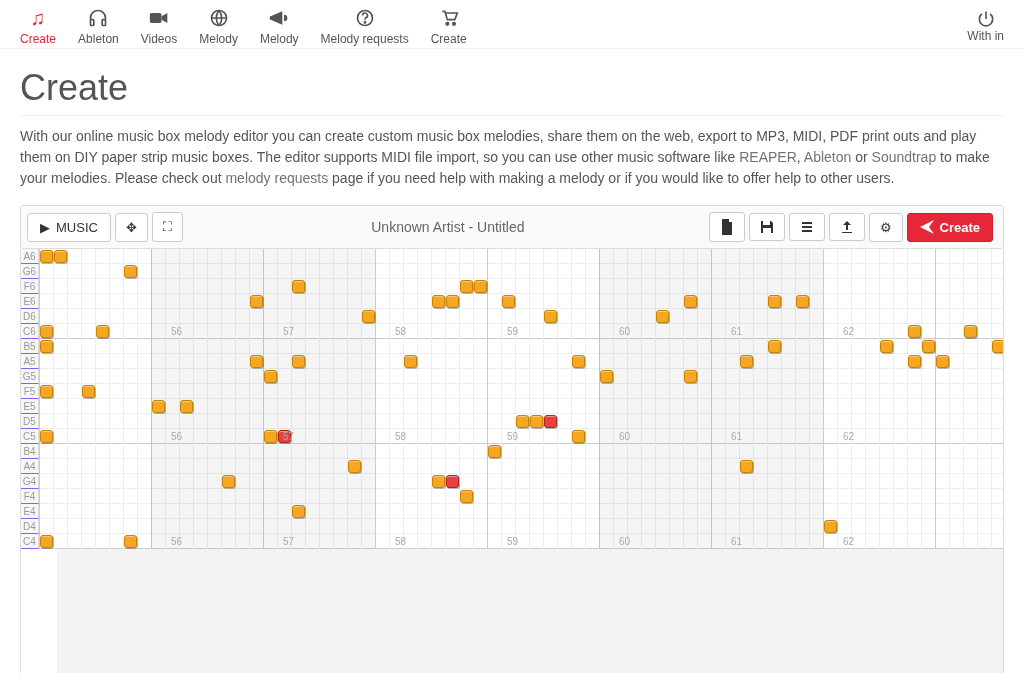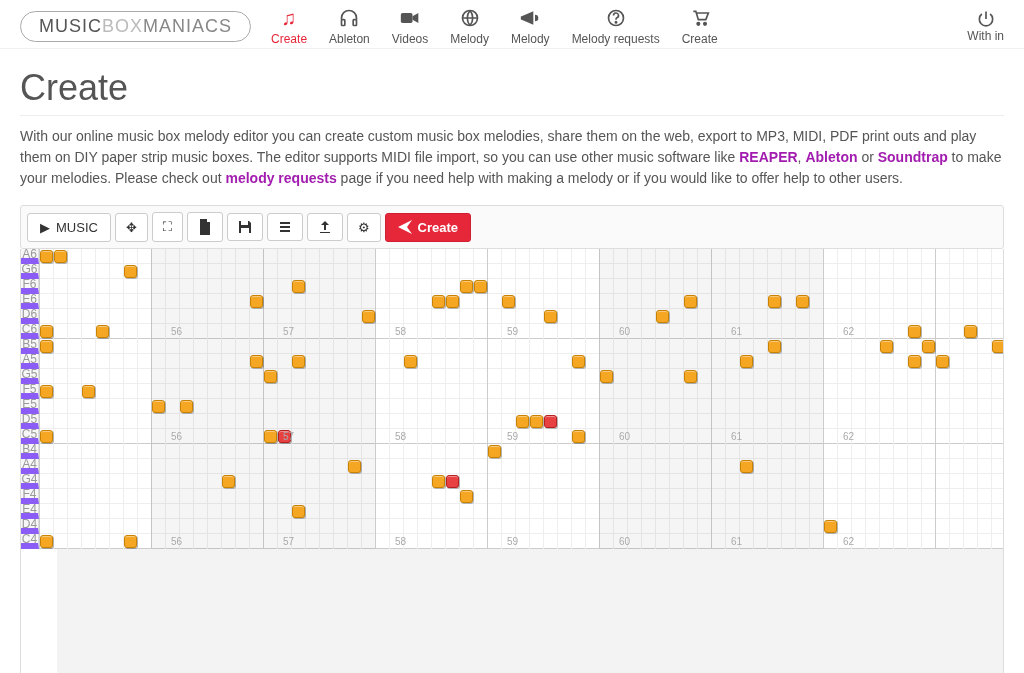--- a/index.html
+++ b/index.html
@@ -15,55 +15,52 @@
 .nav-item.active { color: #e62739; }
 .nav-item .ico { font-size: 20px; height: 24px; display: flex; align-items: center; }
 .nav-spacer { flex: 1; }
 .signin { display: flex; flex-direction: column; align-items: center; font-size: 12px; color: #555; cursor: pointer; }
 .signin .ico { font-size: 20px; }
 
 
 .container { padding: 10px 20px; }
 h1 { font-size: 36px; font-weight: 300; color: #555; margin: 8px 0 4px 0; border-bottom: 1px solid #eee; padding-bottom: 6px;}
 .intro { font-size: 14px; color: #555; line-height: 1.5; margin: 10px 0 16px 0; }
-.intro a { color: #a21caf; text-decoration: none; font-weight: bold; }
+.intro a { color: #737373; text-decoration: none; }
 
 
 .toolbar { display: flex; align-items: center; border: 1px solid #ddd; background: #fafafa; padding: 6px; border-radius: 3px; }
 .btn { border: 1px solid #ccc; background: #fff; color: #333; padding: 6px 12px; border-radius: 3px; cursor: pointer; font-size: 13px; display: inline-flex; align-items: center; gap: 6px; margin-right: 4px; }
 .btn.icon-only { padding: 6px 10px; }
 .btn-publish { background: #e62739; border-color: #d01f30; color: #fff; font-weight: bold; }
 .toolbar-title { flex: 1; text-align: center; color: #666; font-size: 14px; }
 
 
 .editor-wrapper { position: relative; border: 1px solid #ddd; border-top: none; height: 450px; overflow: hidden; }
 .editor-scroll { position: absolute; inset: 0; overflow-x: scroll; overflow-y: hidden; }
 .editor-inner { position: relative; width: 2000px; height: 430px; }
 .note-labels { position: absolute; left: 0; top: 0; width: 18px; z-index: 3; }
-.note-label { height: 15px; font-size: 12px; color: #999; background: #f7f7f7; border-right: 1px solid #ddd; border-bottom: 6px solid #8b5cf6; display:flex; align-items:center; justify-content:center; }
+.note-label { height: 15px; font-size: 10px; color: #999; background: #f7f7f7; border-right: 1px solid #ddd; border-bottom: 1px solid #8b5cf6; display:flex; align-items:center; justify-content:center; }
 .grid { position: absolute; left: 18px; top: 0; right: 0; }
 .row { height: 15px; border-bottom: 1px solid #eee; position: relative; }
 .row.oct { border-bottom: 1px solid #ccc; }
 .col-line { position: absolute; top: 0; bottom: 0; width: 1px; background: #eee; }
 .col-line.bar { background: #ccc; }
 .shade { position: absolute; top: 0; bottom: 0; background: rgba(0,0,0,0.04); }
 .start-col { position: absolute; top:0; bottom:0; left:0; width:18px; background: #f5efd9; border-right:1px solid #e0d9b8;}
 .note { position: absolute; width: 13px; height: 13px; border-radius: 3px; background: #f5a623; border: 1px solid #c98200; box-shadow: inset 0 1px 0 rgba(255,255,255,0.4), 1px 1px 0 rgba(0,0,0,0.25); }
 .note.red { background: #e84141; border-color: #b52020; }
 .grey-zone { position:absolute; left:18px; right:0; background:#f3f3f3; }
 
 svg { display: block; }
 </style>
 </head>
 <body>
 
 <div class="navbar">
-  <div class="logo">
-    <span>MUSIC</span><span class="b2">BOX</span><span class="b1">MANIACS</span>
-  </div>
   <div class="nav-items">
     <div class="nav-item active">
       <span class="ico">♫</span>
       <span>Create</span>
     </div>
     <div class="nav-item">
       <span class="ico">
         <svg width="20" height="20" viewBox="0 0 24 24" fill="none" stroke="#555" stroke-width="2">
             <path d="M3 14v-2a9 9 0 0 1 18 0v2"></path>
             <rect x="3" y="14" width="4" height="7" rx="1"></rect>
@@ -144,20 +141,21 @@
     <button class="btn">
       <span>▶</span>
       <span>MUSIC</span>
     </button>
     <button class="btn icon-only">
       <span>✥</span>
     </button>
     <button class="btn icon-only">
       <span>⛶</span>
     </button>
+    <div class="toolbar-title">Unknown Artist - Untitled</div>
     <button class="btn icon-only">
       <span>
         <svg width="14" height="16" viewBox="0 0 14 16" fill="#333">
             <path d="M2 0h7l3 3v13H2z M9 0v3h3"></path>
           </svg>
       </span>
     </button>
     <button class="btn icon-only">
       <span>
         <svg width="14" height="14" viewBox="0 0 14 14" fill="#333">

